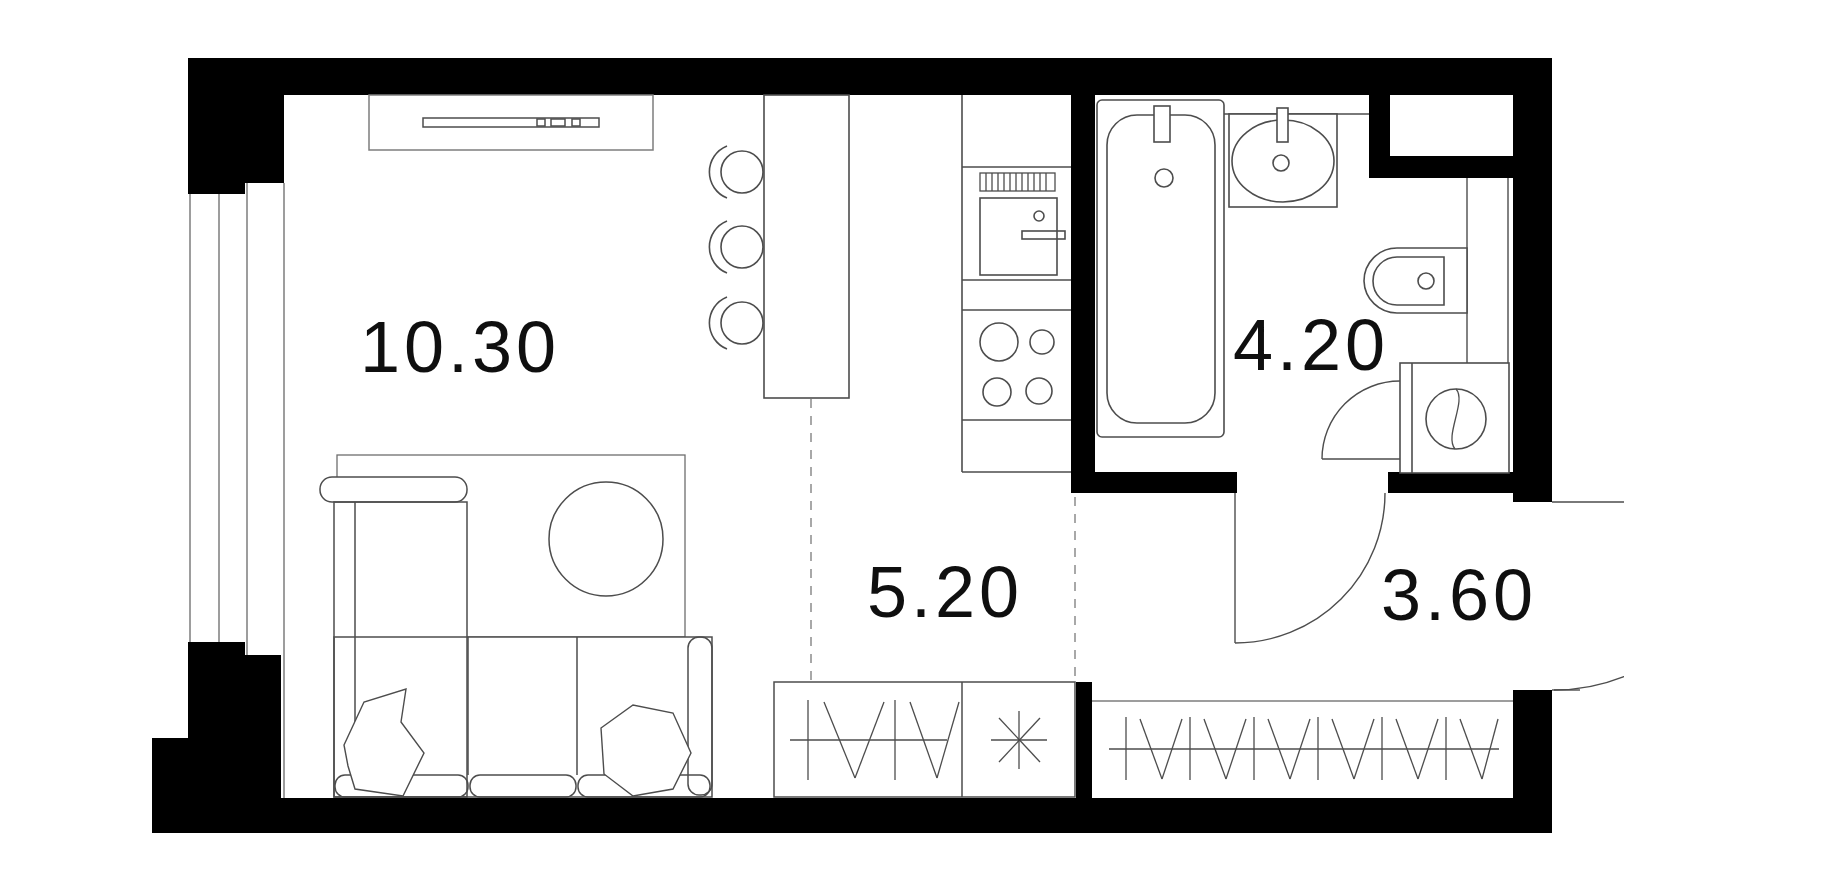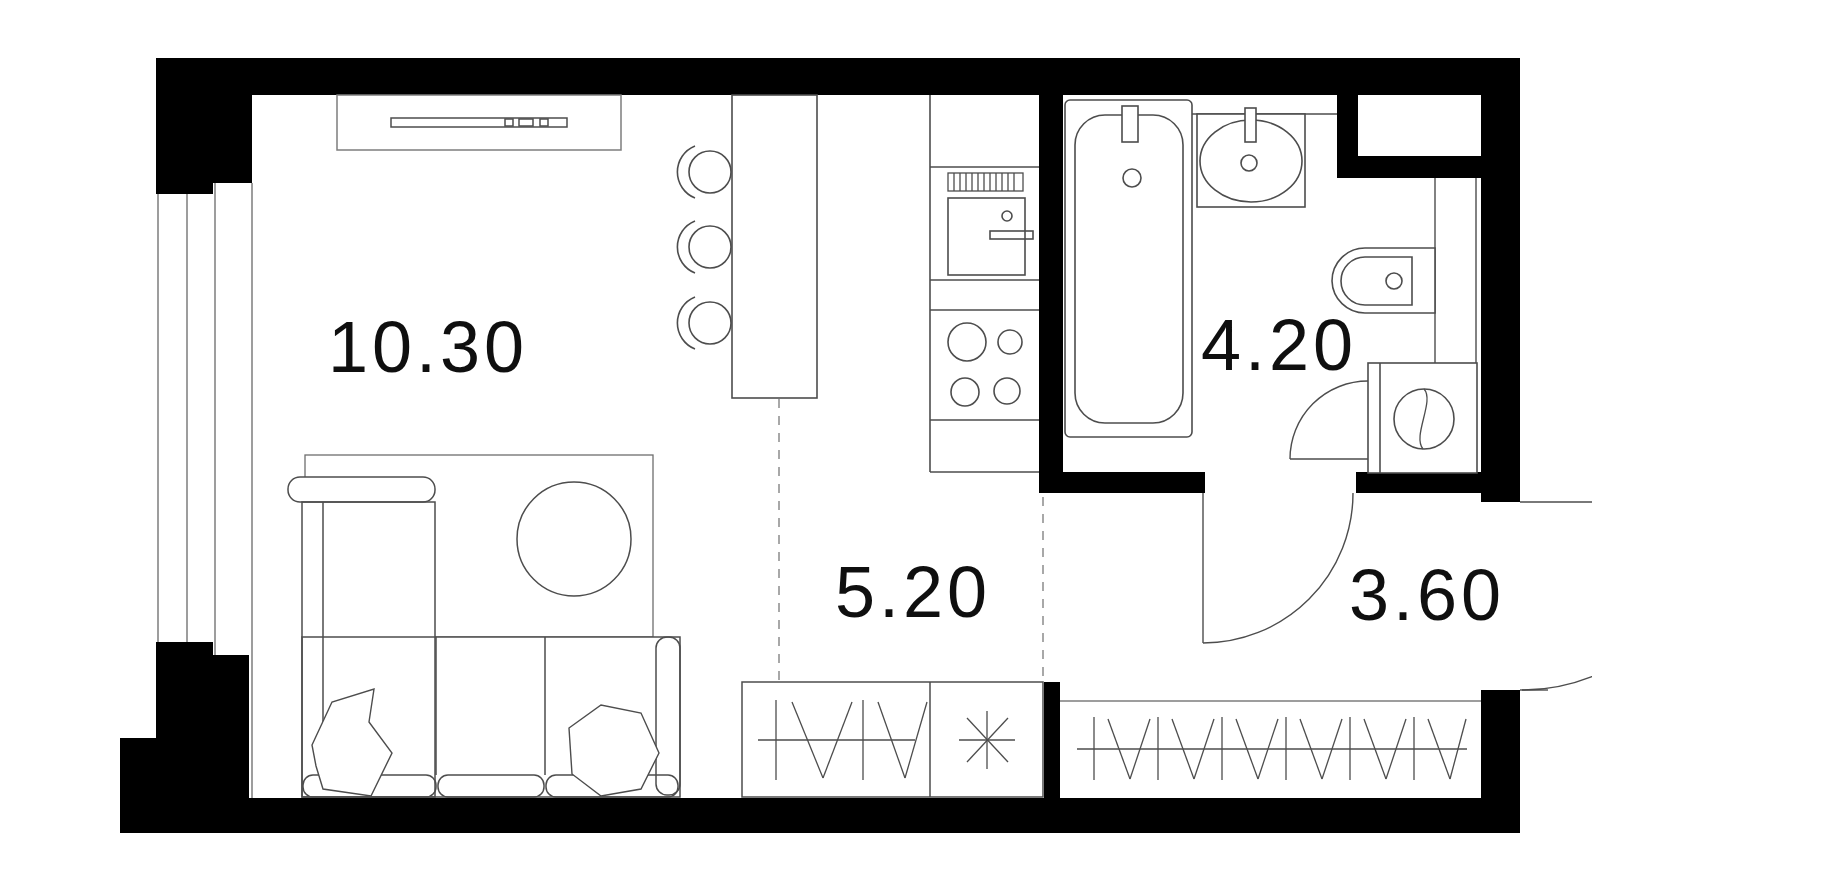--- a/index.html
+++ b/index.html
@@ -1,16 +1,16 @@
 <!DOCTYPE html>
 <html><head>
 <meta charset="utf-8">
 <style>
   html,body{margin:0;padding:0;background:#ffffff;}
-  .plan{position:relative;width:1592px;height:894px;background:#ffffff;overflow:hidden;}
+  .plan{position:relative;width:1592px;height:894px;background:#ffffff;overflow:hidden;padding-left:32px;}
   svg{display:block;}
   text.room-label{font-family:"Liberation Sans","DejaVu Sans",sans-serif;font-weight:400;letter-spacing:4px;}
 </style>
 </head>
 <body>
 
 <div class="plan">
 <svg width="1830" height="894" viewBox="0 0 1830 894" xmlns="http://www.w3.org/2000/svg">
 
   <g fill="#000000" stroke="none">

